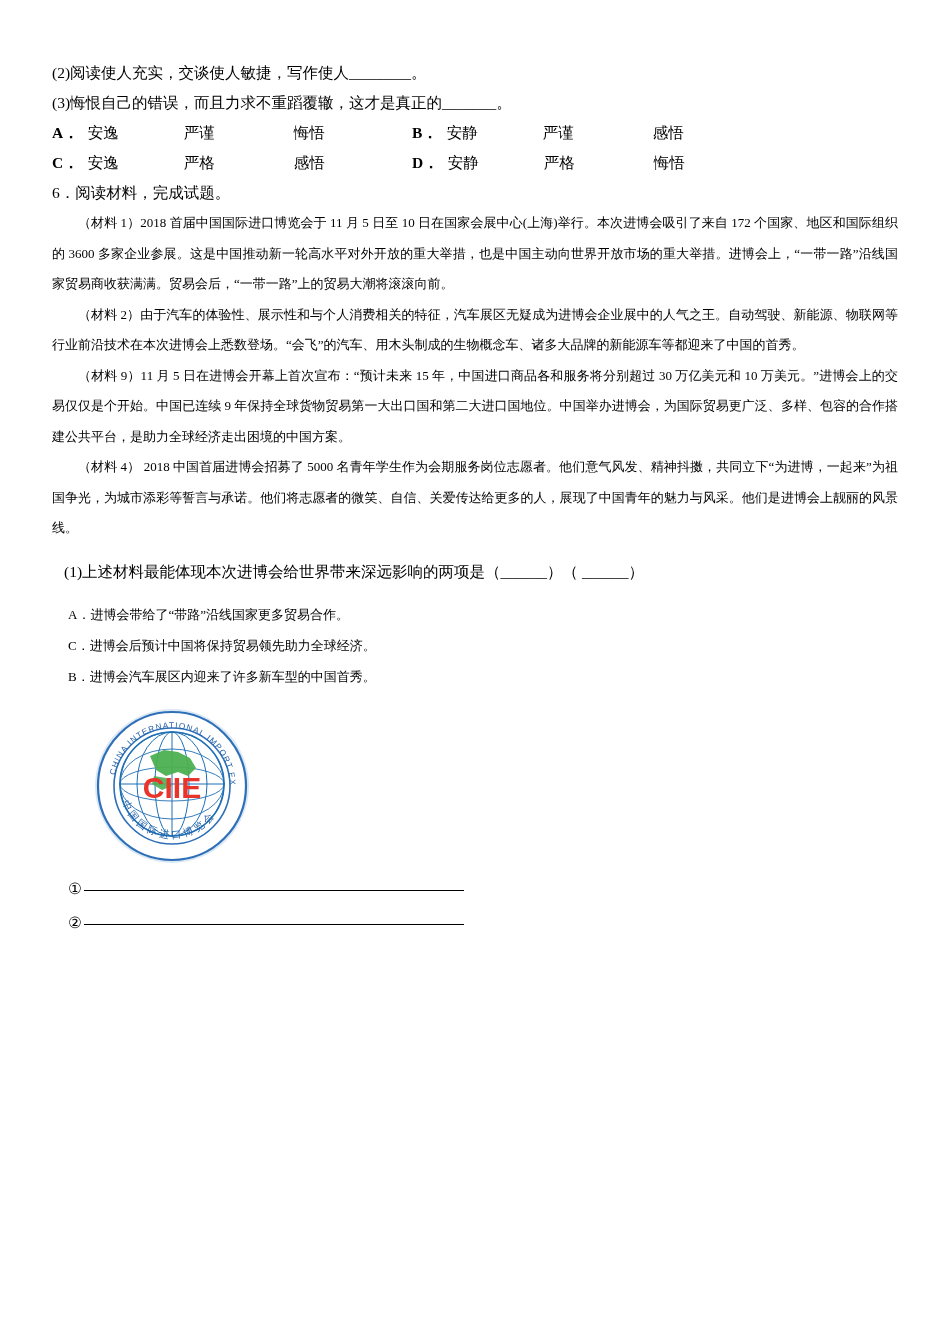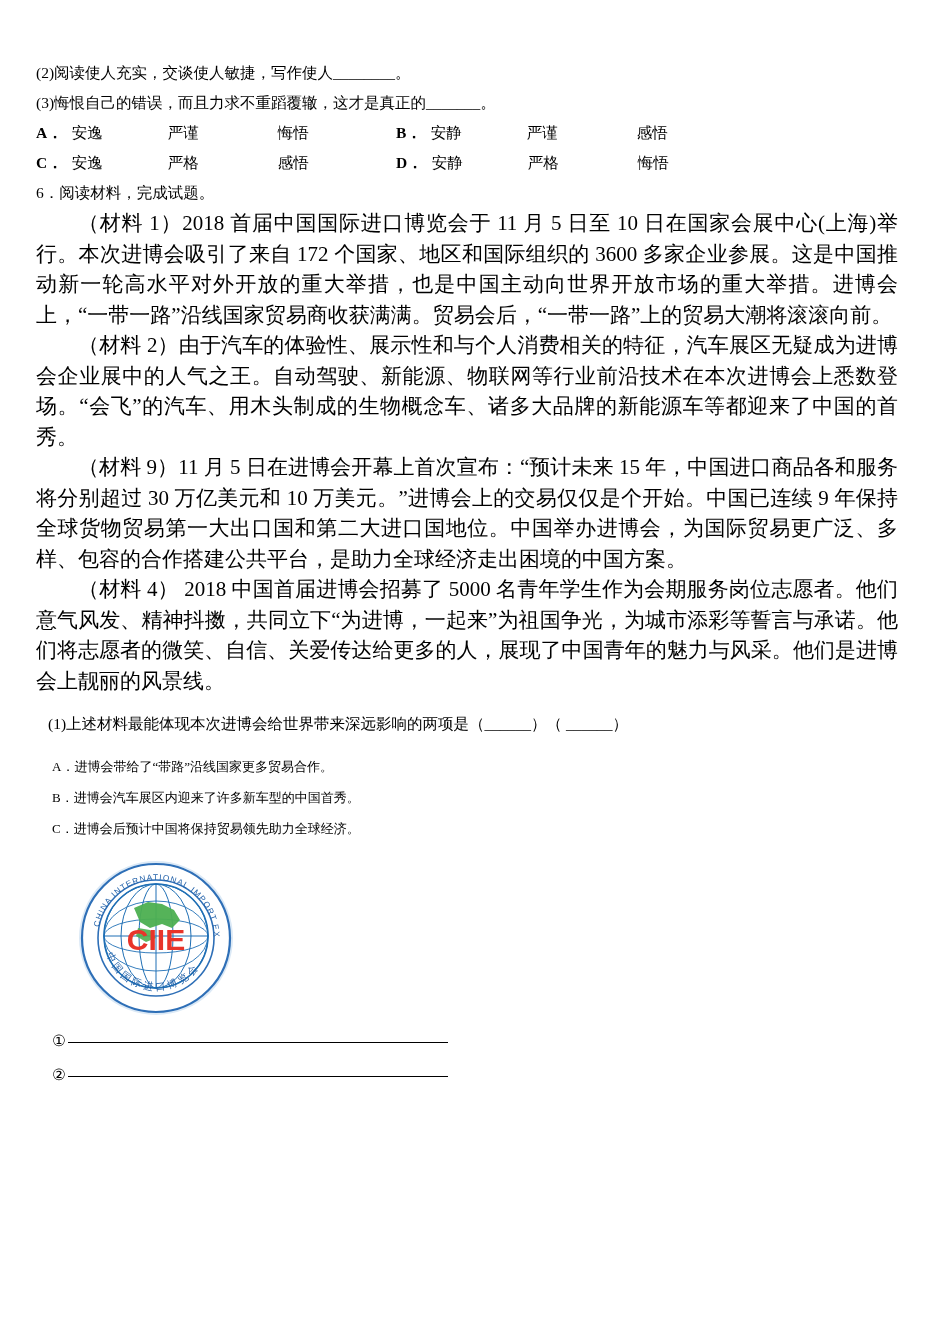--- a/index.html
+++ b/index.html
@@ -13,28 +13,28 @@
     font-family: "Liberation Serif", "DejaVu Serif", serif;
     color: #000000;
     position: relative;
     overflow: hidden;
   }
   .page {
     position: relative;
     width: 950px;
     height: 1344px;
     box-sizing: border-box;
-    padding: 58px 52px 20px 36px;
+    padding: 58px 52px 20px 52px;
   }
   .q-line {
     font-size: 15.5px;
     line-height: 30px;
   }
   .para-mat {
-    font-size: 21px;
+    font-size: 13px;
     line-height: 30.5px;
     text-align: justify;
     text-indent: 2em;
     margin: 0;
   }
   .opt-row {
     display: flex;
     font-size: 15.5px;
     line-height: 30px;
     margin: 0;
@@ -127,22 +127,22 @@
 
   <p class="para-mat"><span>（材料 1）</span><span>2018 首届中国国际进口博览会于 11 月 5 日至 10 日在国家会展中心(上海)举行。本次进博会吸引了来自 172 个国家、地区和国际组织的 3600 多家企业参展。这是中国推动新一轮高水平对外开放的重大举措，也是中国主动向世界开放市场的重大举措。进博会上，“一带一路”沿线国家贸易商收获满满。贸易会后，“一带一路”上的贸易大潮将滚滚向前。</span></p>
   <p class="para-mat"><span>（材料 2）</span><span>由于汽车的体验性、展示性和与个人消费相关的特征，汽车展区无疑成为进博会企业展中的人气之王。自动驾驶、新能源、物联网等行业前沿技术在本次进博会上悉数登场。“会飞”的汽车、用木头制成的生物概念车、诸多大品牌的新能源车等都迎来了中国的首秀。</span></p>
   <p class="para-mat"><span>（材料 9）</span><span>11 月 5 日在进博会开幕上首次宣布：“预计未来 15 年，中国进口商品各和服务将分别超过 30 万亿美元和 10 万美元。”进博会上的交易仅仅是个开始。中国已连续 9 年保持全球货物贸易第一大出口国和第二大进口国地位。中国举办进博会，为国际贸易更广泛、多样、包容的合作搭建公共平台，是助力全球经济走出困境的中国方案。</span></p>
   <p class="para-mat"><span>（材料 4）</span>&nbsp;<span>2018 中国首届进博会招募了 5000 名青年学生作为会期服务岗位志愿者。他们意气风发、精神抖擞，共同立下“为进博，一起来”为祖国争光，为城市添彩等誓言与承诺。他们将志愿者的微笑、自信、关爱传达给更多的人，展现了中国青年的魅力与风采。他们是进博会上靓丽的风景线。</span></p>
 
   <div class="sub-q">
     <span>(1)</span><span>上述材料最能体现本次进博会给世界带来深远影响的两项是（______）（  ______）</span>
   </div>
   <div class="choice">A．进博会带给了“带路”沿线国家更多贸易合作。</div>
+  <div class="choice">C．进博会后预计中国将保持贸易领先助力全球经济。</div>
   <div class="choice">B．进博会汽车展区内迎来了许多新车型的中国首秀。</div>
-  <div class="choice">C．进博会后预计中国将保持贸易领先助力全球经济。</div>
 
 
   <div class="logo-wrap">
     <svg width="160" height="160" viewBox="0 0 160 160">
       <defs>
         <path id="arcTop" d="M 22,80 A 58,58 0 0 1 138,80" fill="none"></path>
         <path id="arcBottom" d="M 28,80 A 52,52 0 0 0 132,80" fill="none"></path>
       </defs>
 
       <circle cx="80" cy="80" r="76" fill="#ffffff" stroke="#dbe9f6" stroke-width="2"></circle>

